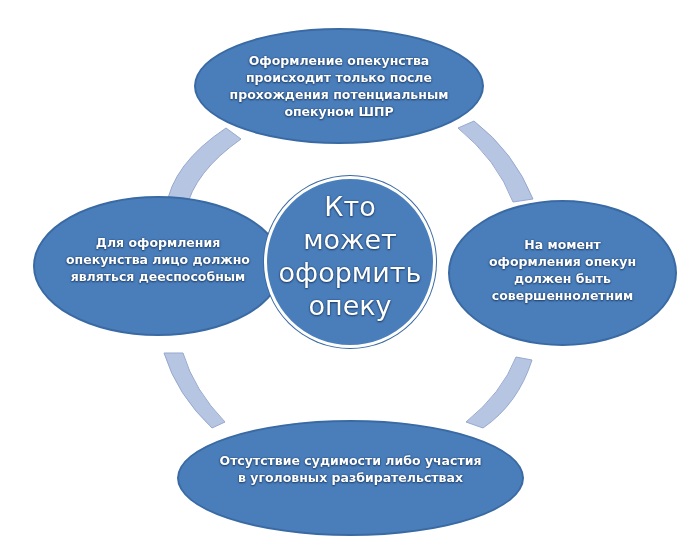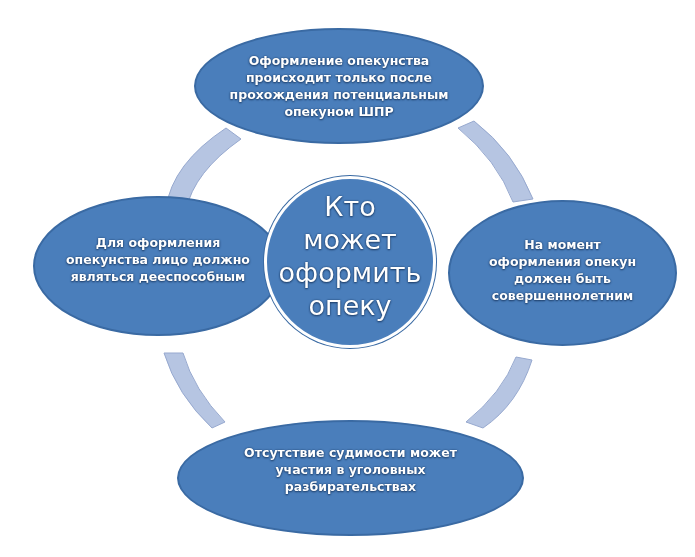--- a/index.html
+++ b/index.html
@@ -43,18 +43,18 @@
 
 <div class="node outer" style="left:33px; top:196px; width:250px; height:140px; padding:0 30px 14px;">
   <span>Для оформления опекунства лицо должно являться дееспособным</span>
 </div>
 
 <div class="node outer" style="left:448px; top:200px; width:229px; height:146px; padding:0 36px 6px;">
   <span>На момент оформления опекун должен быть совершеннолетним</span>
 </div>
 
 <div class="node outer" style="left:177px; top:420px; width:347px; height:116px; padding:0 40px 18px;">
-  <span>Отсутствие судимости может участия в уголовных разбирательствах</span>
+  <span>Отсутствие судимости либо участия в уголовных разбирательствах</span>
 </div>
 
 <div class="node center" style="left:264px; top:176px; width:172px; height:172px; padding:0 12px 12px;">
   <span>Кто может оформить опеку</span>
 </div>
 
 </body></html>

